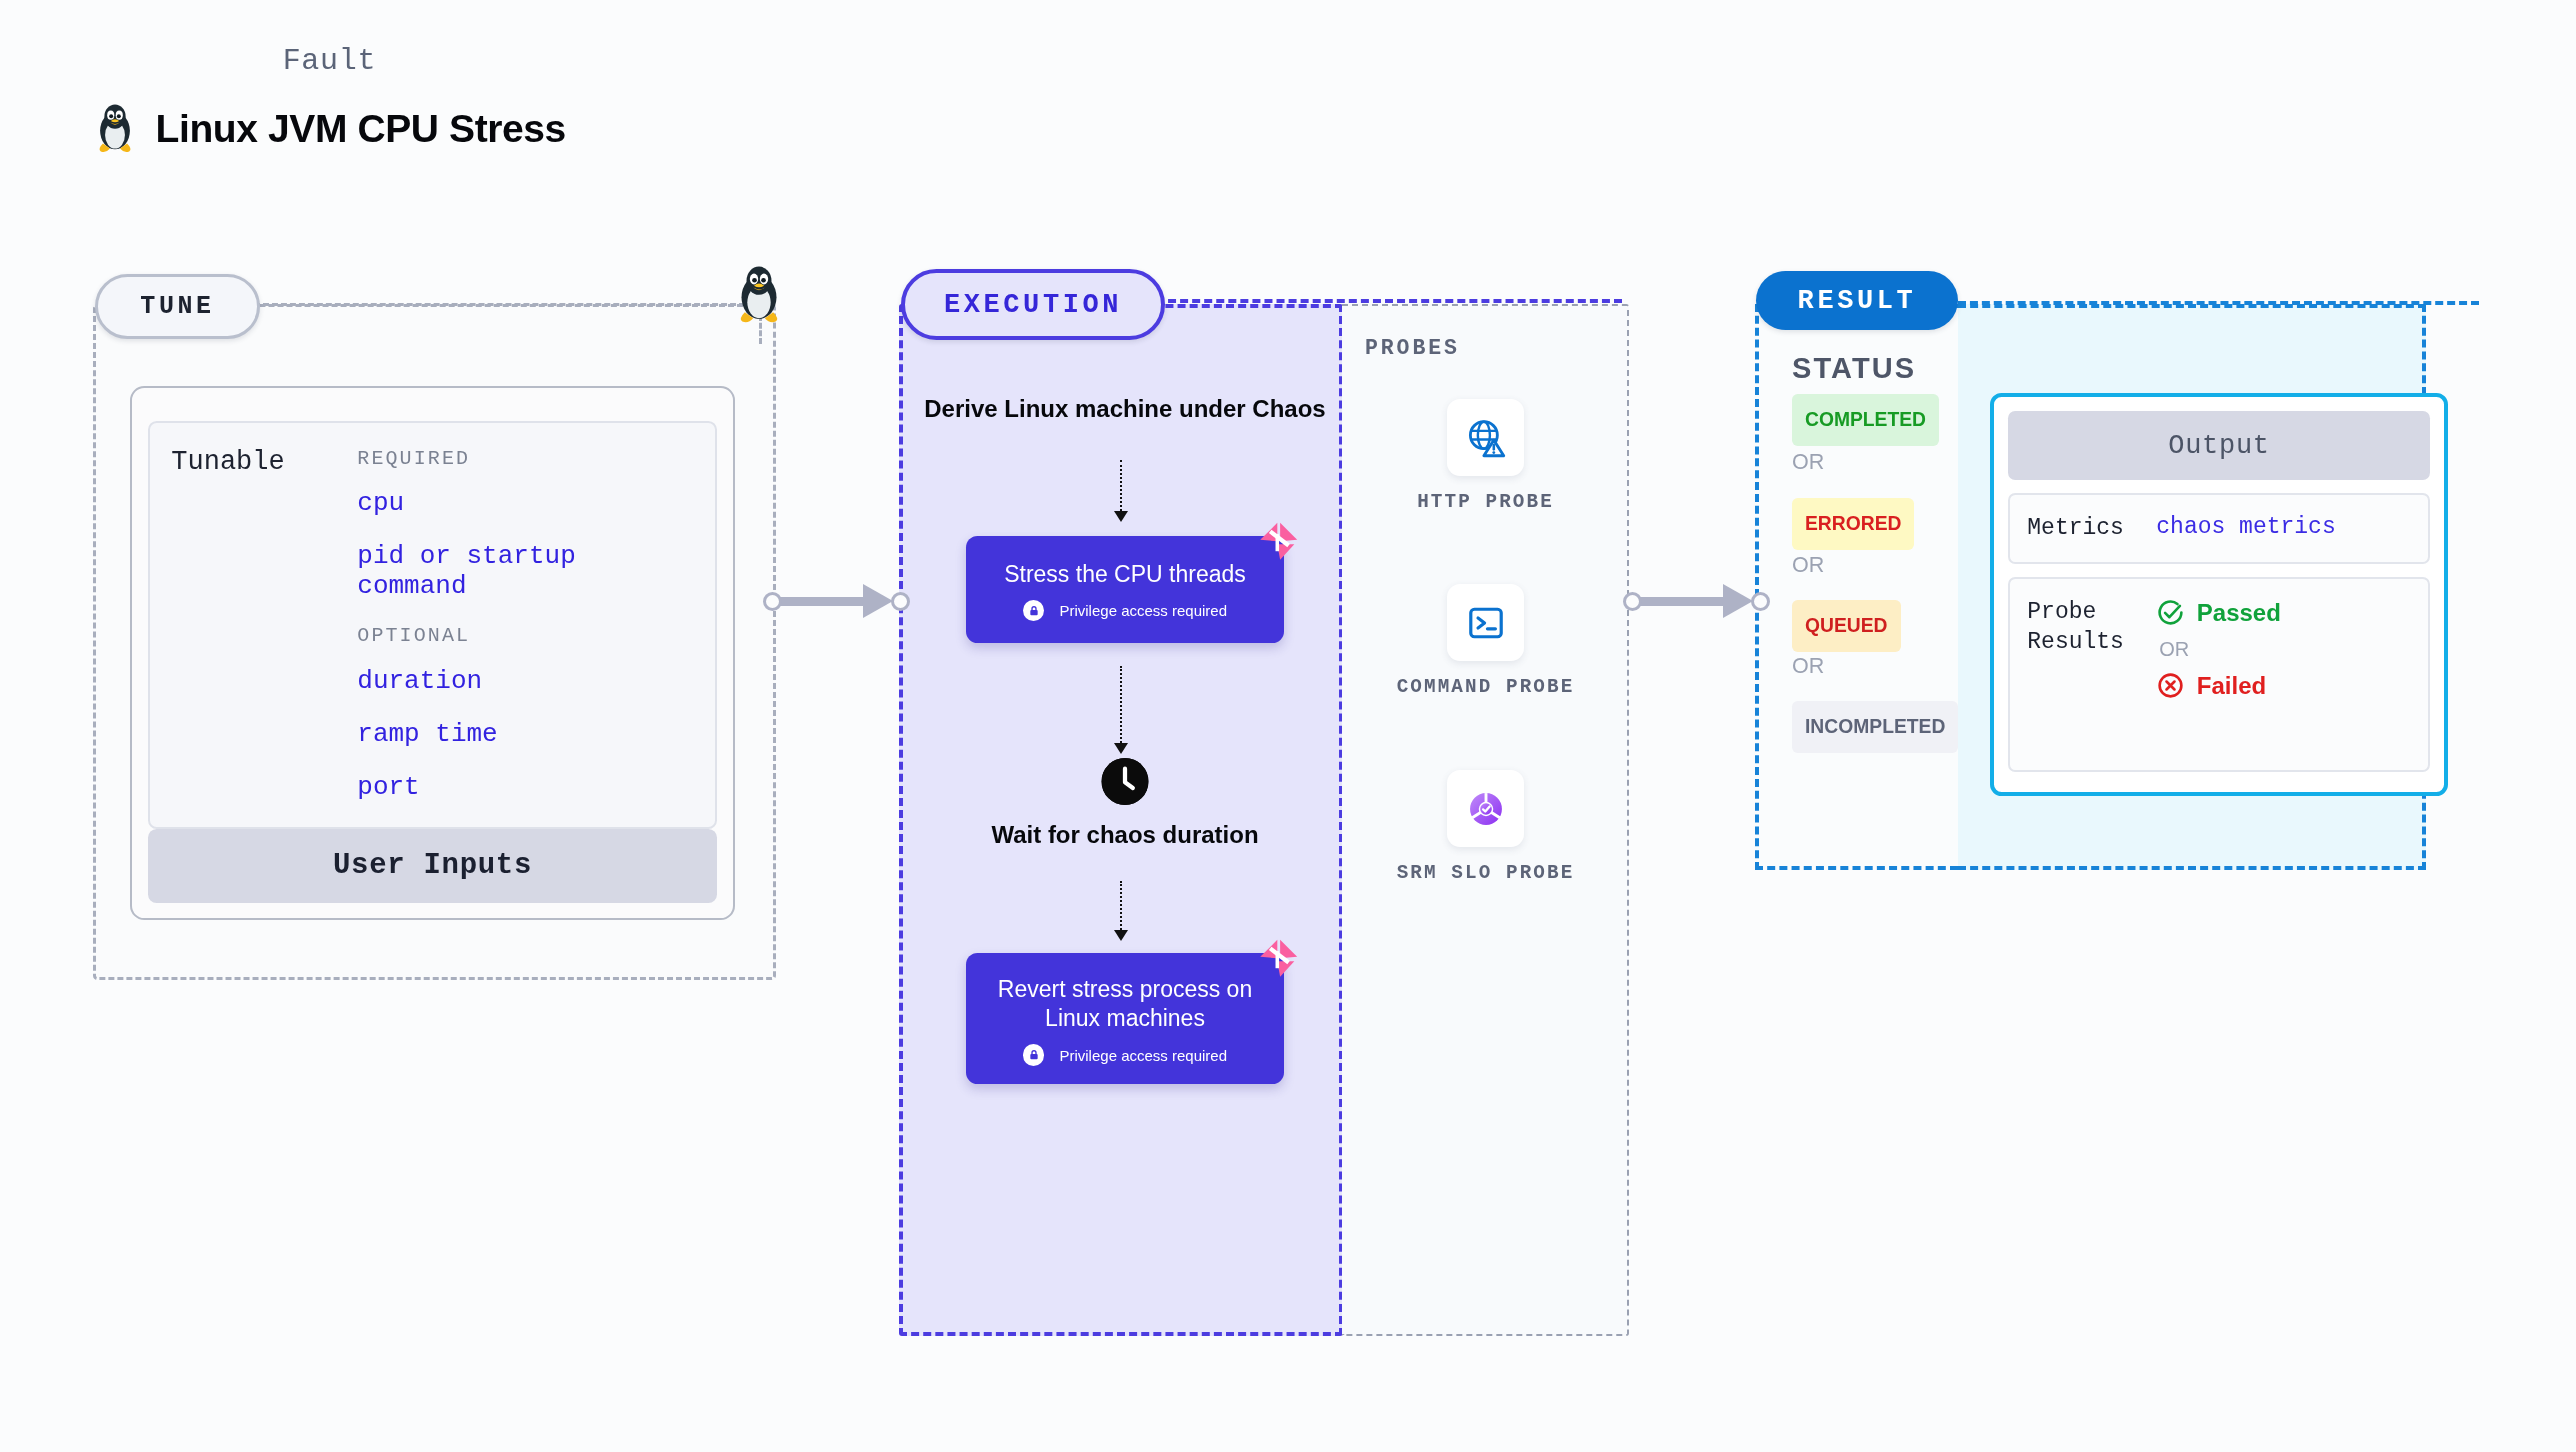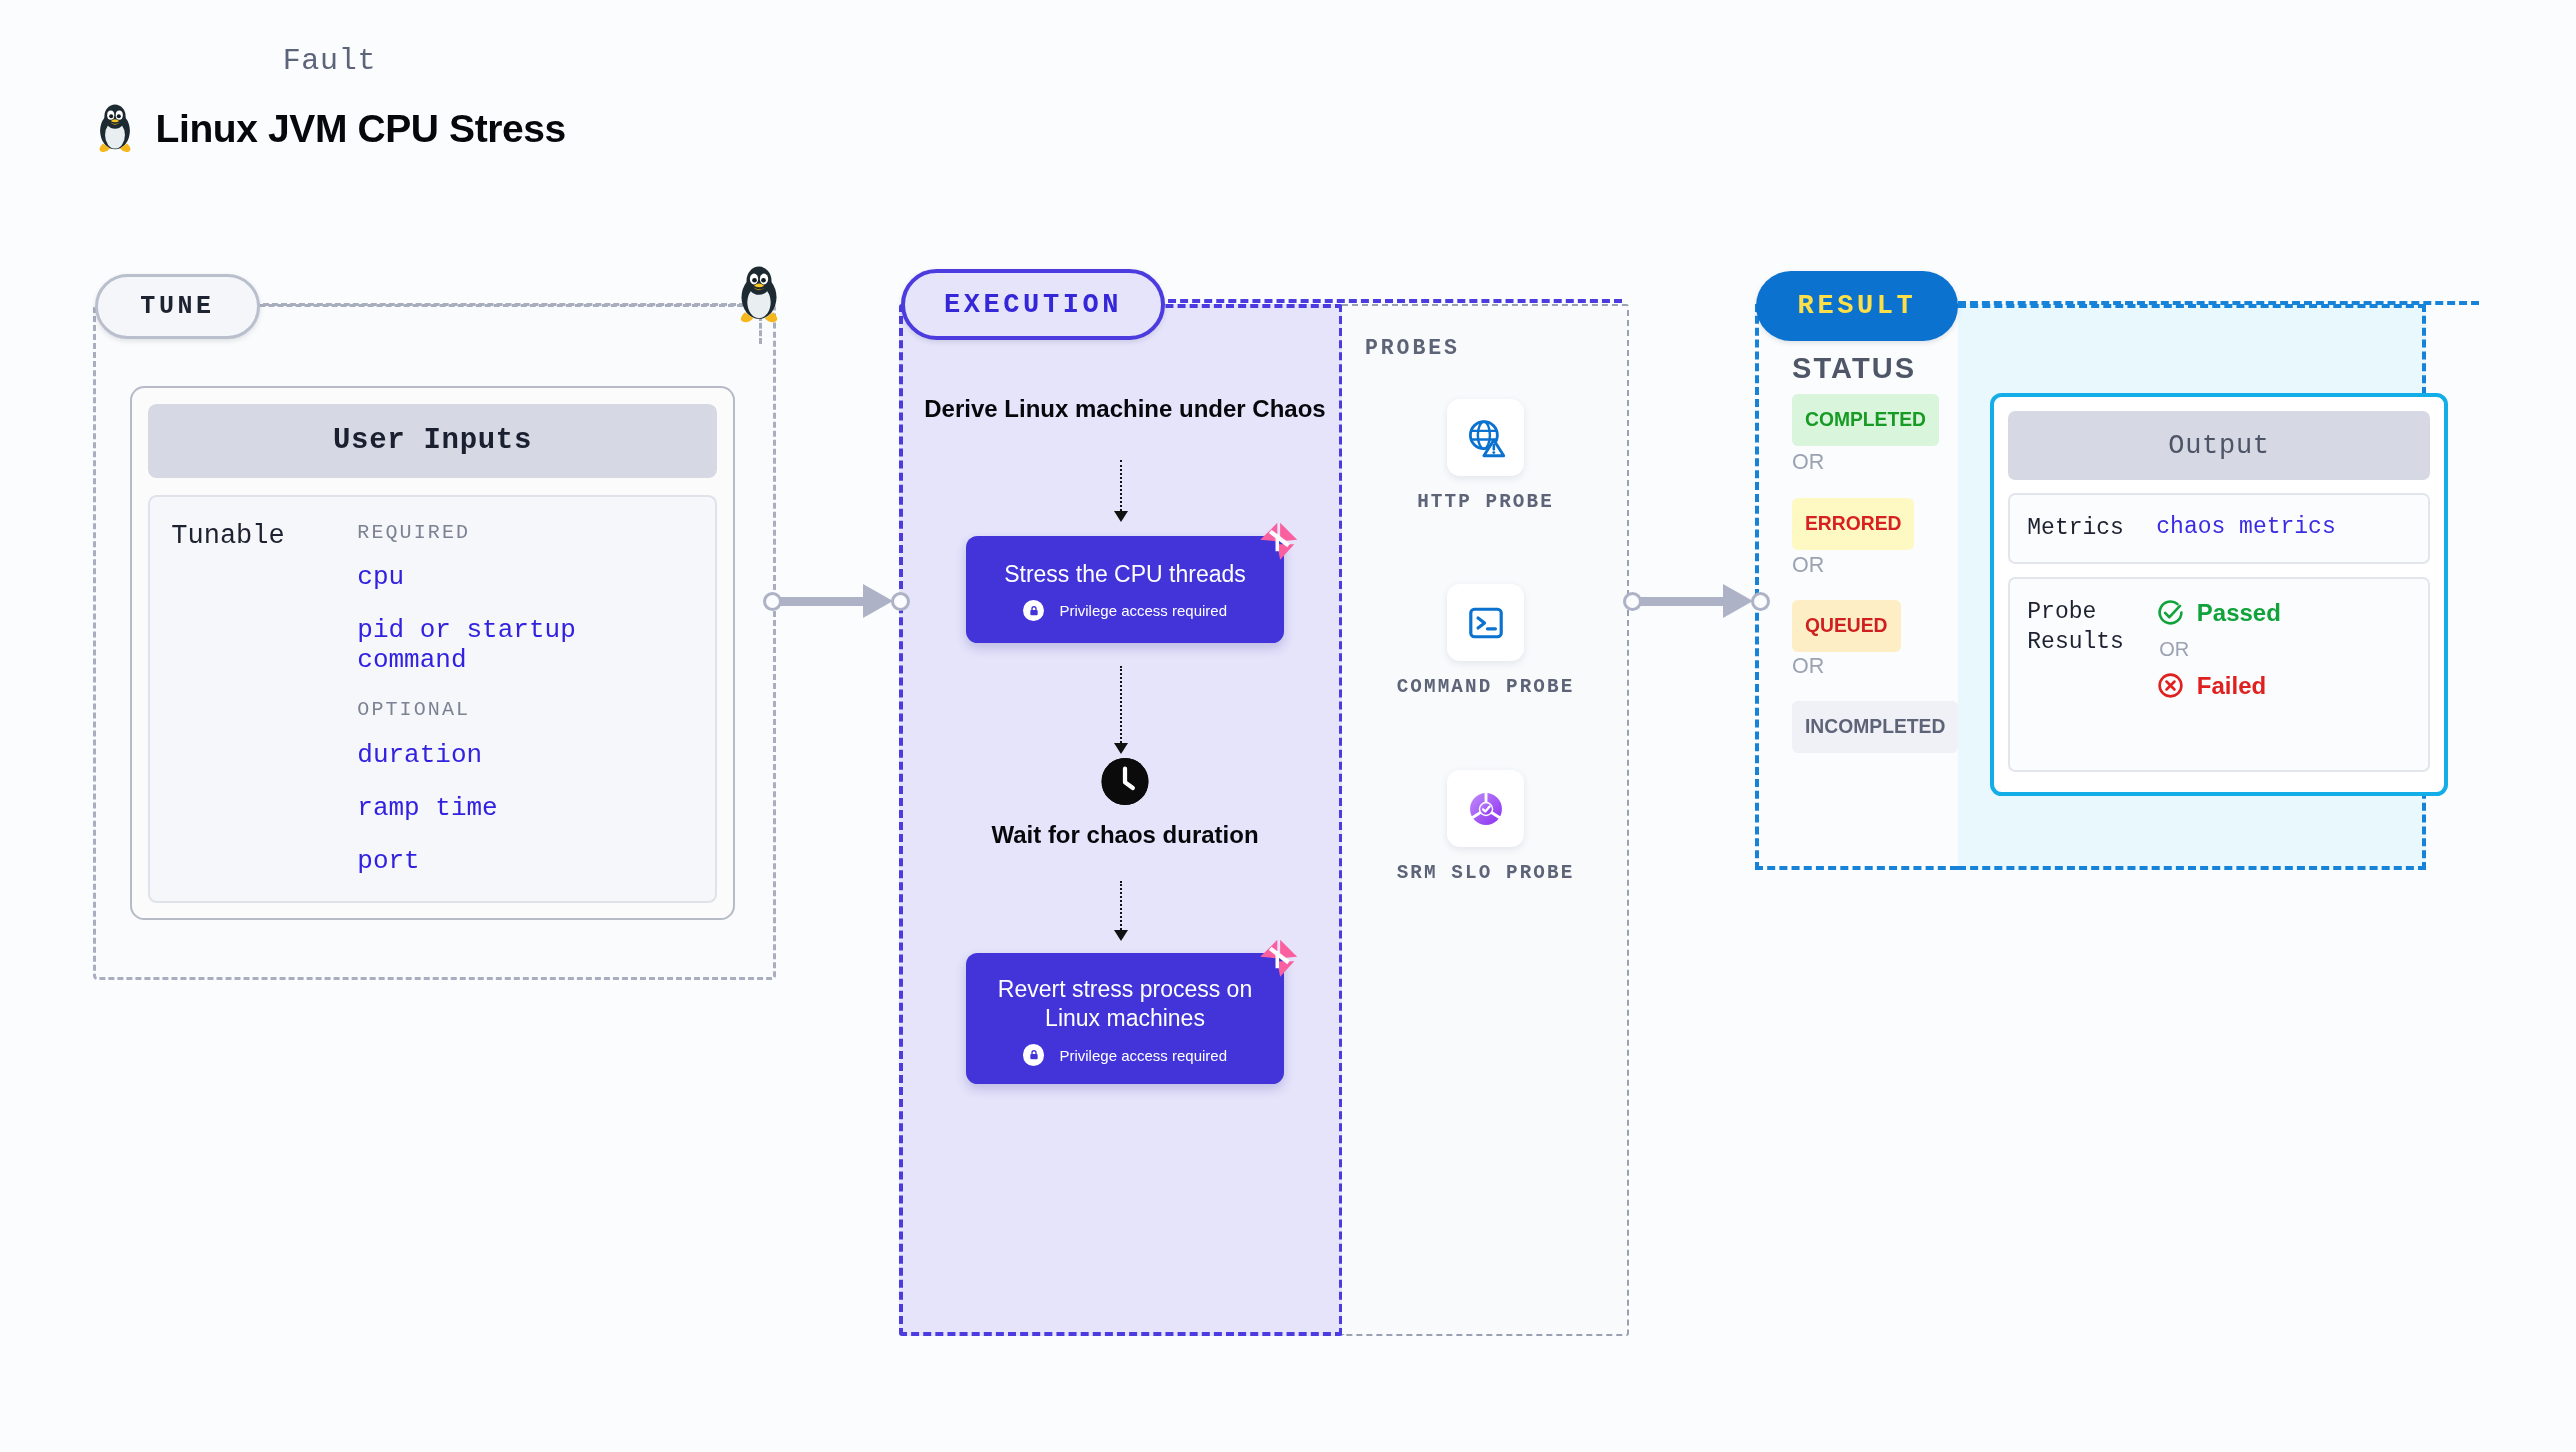--- a/index.html
+++ b/index.html
@@ -257,23 +257,23 @@
     position: absolute;
     left: 1755px; top: 304px;
     width: 203px; height: 566px;
     border: 4.3px dashed #1783d8;
     border-right: none;
     background: #fafcfd;
     box-sizing: border-box;
   }
   #result-badge {
     left: 1756px; top: 271px;
-    width: 202px; height: 70px;
+    width: 202px; height: 59px;
     background: #0b72cf;
-    color: #fde047;
+    color: #ffffff;
     font-size: 27px;
     border: none;
   }
   #result-dash-h {
     position: absolute; left: 1958px; top: 301px;
     width: 521px; height: 0;
     border-top: 4.3px dashed #1783d8;
     z-index: 4;
   }
   #result-output-panel {
@@ -407,33 +407,33 @@
     <circle cx="36.4" cy="19.5" r="2.8" fill="#101a20"></circle>
     <path d="M24 28 q7 7 14 0 q-7 5 -14 0z" fill="#f5b719"></path>
     <path d="M25 26 q6 -5 12 0 q-6 4 -12 0z" fill="#fcc521"></path>
     <path d="M14 58 q-8 8 -3 11 q7 3 13 -4 z" fill="#f5b719"></path>
     <path d="M48 58 q8 8 3 11 q-7 3 -13 -4 z" fill="#f5b719"></path>
   </svg>
 </div>
 
 <div id="tune-panel">
   <div id="user-inputs-card">
-    <div id="user-inputs-header">User Inputs</div>
     <div id="tunable-box">
       <div id="tunable-label">Tunable</div>
       <div id="tunable-list">
         <div class="group-title">REQUIRED</div>
         <div class="param">cpu</div>
         <div class="param">pid or startup command</div>
         <div class="group-title">OPTIONAL</div>
         <div class="param">duration</div>
         <div class="param">ramp time</div>
         <div class="param">port</div>
       </div>
     </div>
+    <div id="user-inputs-header">User Inputs</div>
   </div>
 </div>
 
 <div class="connector" style="left:763px; top:580px; width:143px;">
   <div class="conn-line" style="width:107px;"></div>
   <div class="conn-head" style="left:100px;"></div>
   <div class="conn-dot" style="left:0px;"></div>
   <div class="conn-dot" style="left:128px;"></div>
 </div>
 

